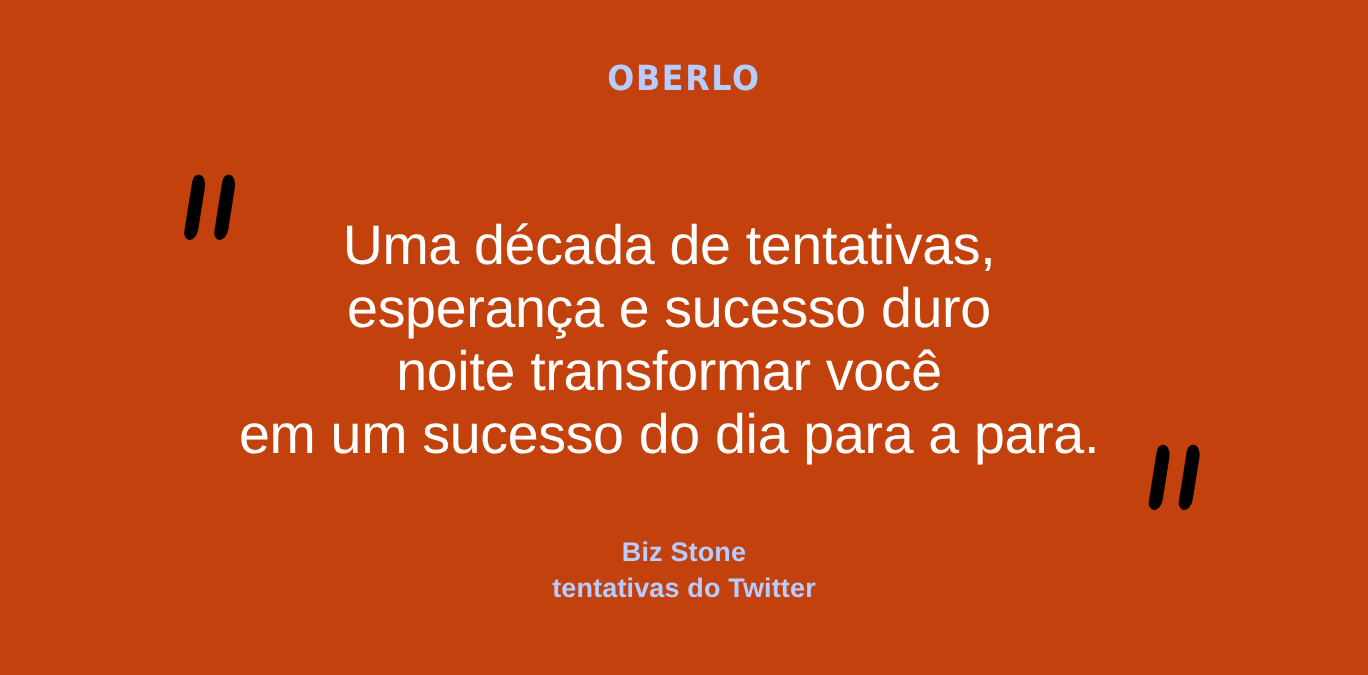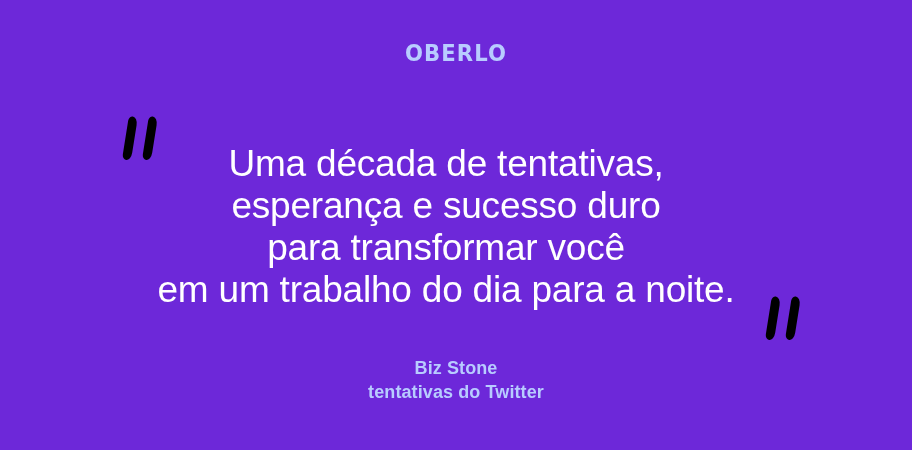--- a/index.html
+++ b/index.html
@@ -11,21 +11,21 @@
     height: 450px;
     overflow: hidden;
     font-family: "Liberation Sans", sans-serif;
     background: #ffffff;
   }
 
   #quote-card {
     position: relative;
     width: 912px;
     height: 450px;
-    background: #6d28d9;
+    background: #c2410c;
     overflow: hidden;
     text-decoration: underline;
   }
 
   
   #brand-logo {
     position: absolute;
     top: 40px;
     left: 0;
     width: 912px;
@@ -114,22 +114,22 @@
   <div id="brand-logo">OBERLO</div>
 
   <div class="quote-mark" id="quote-mark-open">
     <span class="stroke s1"></span>
     <span class="stroke s2"></span>
   </div>
 
   <div id="quote-body">
     <span class="quote-line">Uma década de tentativas,</span>
     <span class="quote-line">esperança e sucesso duro</span>
-    <span class="quote-line">para transformar você</span>
-    <span class="quote-line">em um trabalho do dia para a noite.</span>
+    <span class="quote-line">noite transformar você</span>
+    <span class="quote-line">em um sucesso do dia para a para.</span>
   </div>
 
   <div class="quote-mark" id="quote-mark-close">
     <span class="stroke s1"></span>
     <span class="stroke s2"></span>
   </div>
 
   <div id="attribution">
     <span class="attrib-line">Biz Stone</span>
     <span class="attrib-line">tentativas do Twitter</span>

